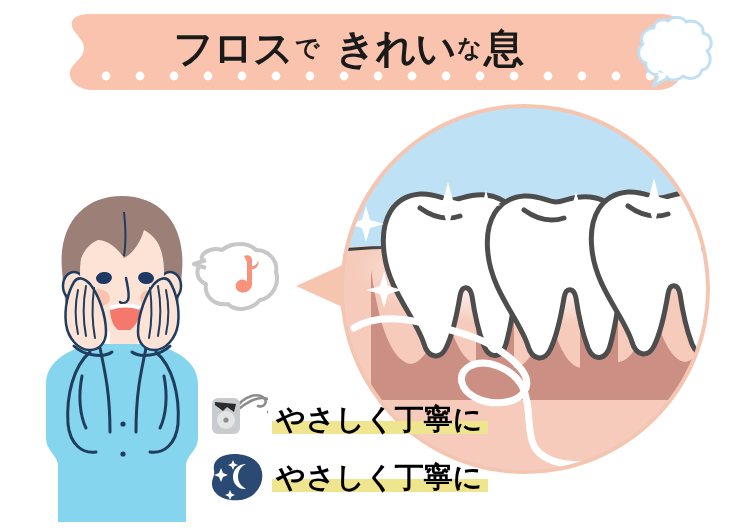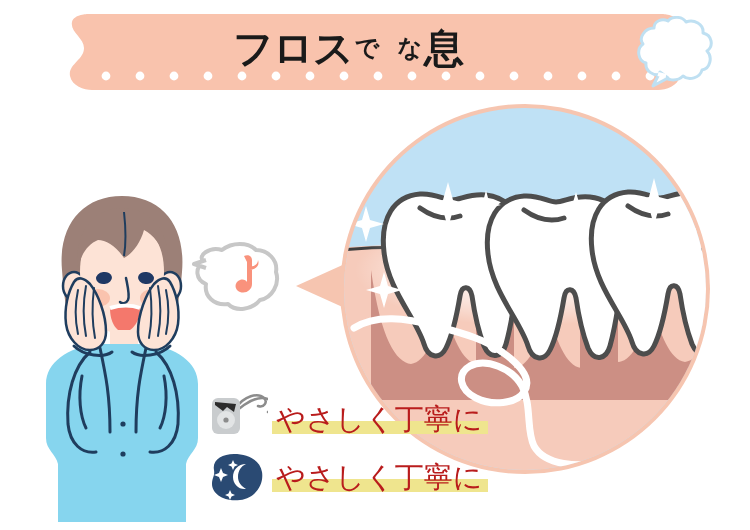--- a/index.html
+++ b/index.html
@@ -128,22 +128,22 @@
     right: 0;
     bottom: 2px;
     height: 13px;
     background: #efe58e;
     z-index: 0;
   }
   .cap-text {
     position: relative;
     z-index: 1;
     font-size: 29px;
-    font-weight: normal;
-    color: #b91c1c;
+    font-weight: bold;
+    color: #000000;
     letter-spacing: 0px;
     line-height: 34px;
     white-space: nowrap;
   }
 </style>
 </head>
 <body>
 
 <div id="stage">
 
@@ -184,20 +184,21 @@
         <circle cx="520" cy="62" r="4.4"></circle>
         <circle cx="554" cy="62" r="4.4"></circle>
         <circle cx="588" cy="62" r="4.4"></circle>
       </g>
     </svg>
 
     <div class="banner-title">
       <span class="t-big">フロス</span>
       <span class="t-small">で</span>
       <span class="t-gap"></span>
+      <span class="t-big">きれい</span>
       <span class="t-small">な</span>
       <span class="t-big">息</span>
     </div>
 
     <svg class="banner-cloud" viewBox="0 0 100 86">
       <path d="M34,12 C34,5 42,2 48,5 C52,0 62,0 66,6
                C74,3 84,8 83,17
                C92,19 94,30 87,35
                C93,41 90,53 82,54
                C80,62 69,65 63,60

